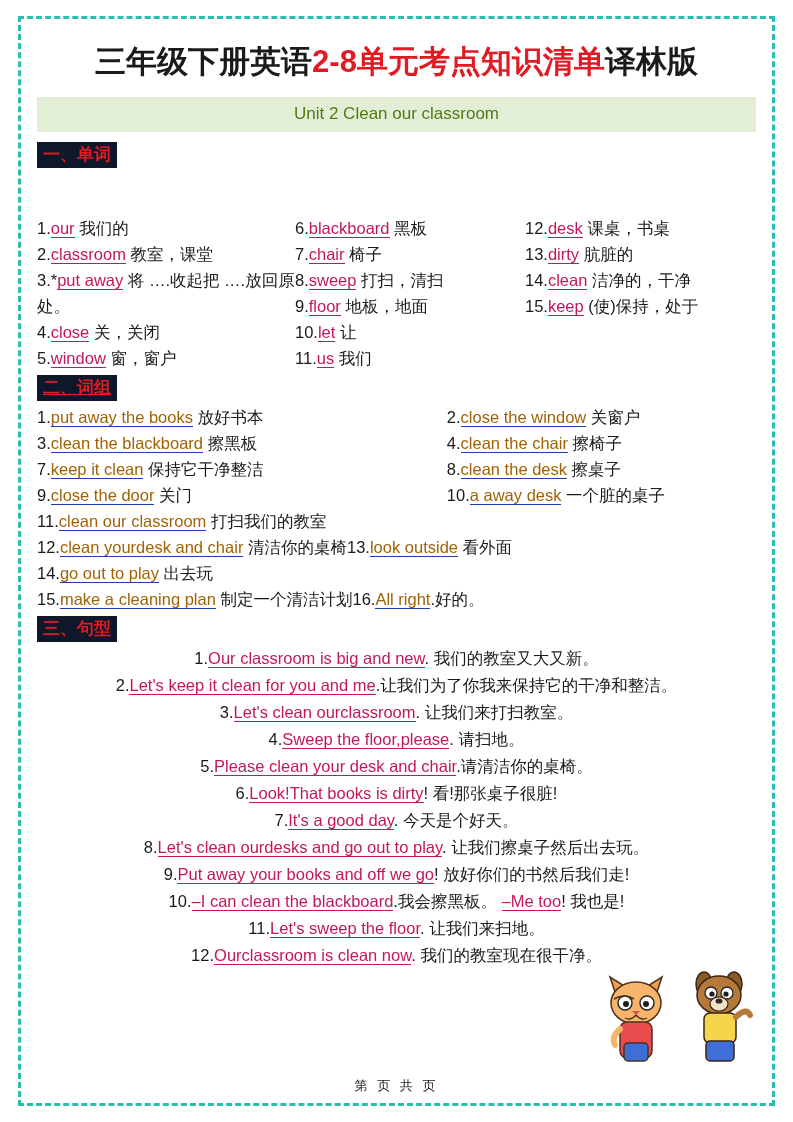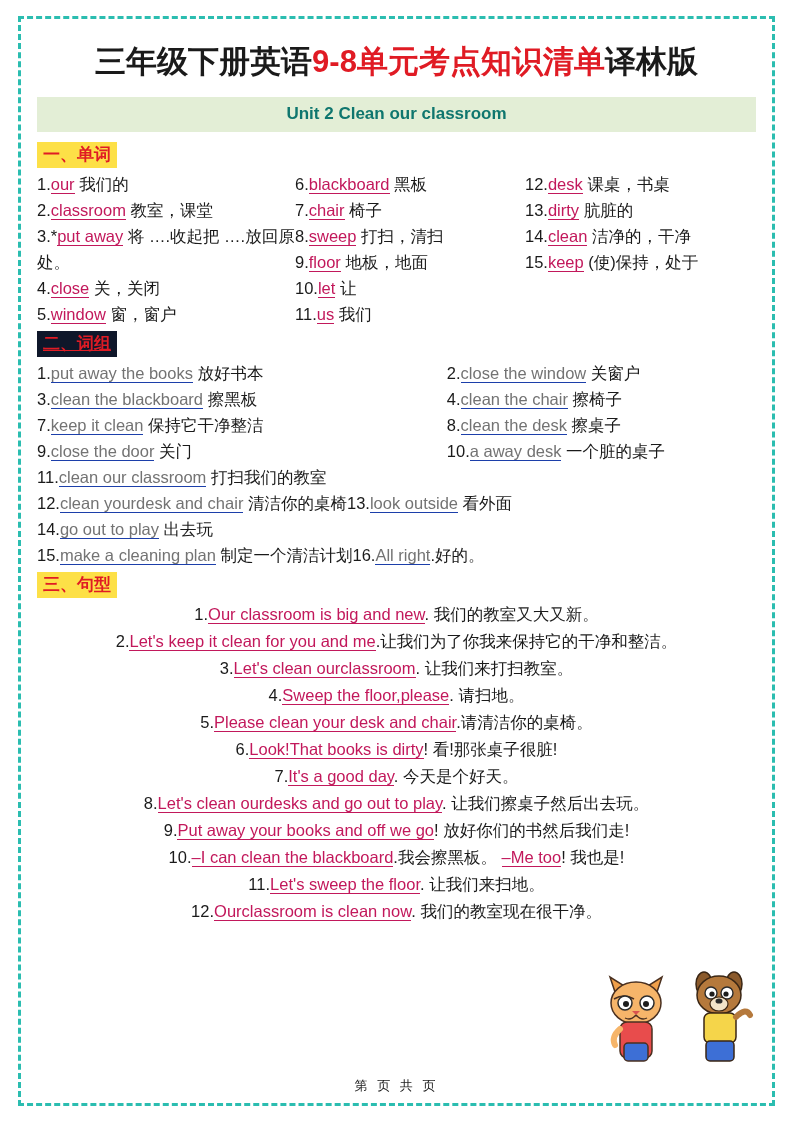--- a/index.html
+++ b/index.html
@@ -25,55 +25,55 @@
     color:#1a1a1a;
     letter-spacing:0px;
     margin:12px 0 14px 0;
     white-space:nowrap;
   }
   .title .red{color:#e01b24;}
   .unit-bar{
     background:#e3eed6;
     text-align:center;
     font-size:17px;
-    font-weight:bold;
-    color:#0f766e;
+    font-weight:normal;
+    color:#4d7c0f;
     padding:7px 0 8px 0;
     margin-bottom:6px;
   }
   .sec-head{
     display:inline-block;
     font-size:17px;
     font-weight:bold;
     color:#e01b24;
     padding:1px 6px 2px 6px;
     margin:4px 0 3px 0;
   }
-  .sec-head.pink{background:#fde047;}
+  .sec-head.pink{background:#0f172a;}
   .sec-head.cyan{background:#0f172a;text-decoration:underline;}
   .row{
     font-size:16.5px;
     color:#1a1a1a;
     line-height:26px;
     white-space:nowrap;
   }
   .en{
     color:#c2185b;
     border-bottom:1px solid #c2185b;
     padding-bottom:0px;
   }
   .en-b{
-    color:#737373;
+    color:#a16207;
     border-bottom:1px solid #1c3faa;
   }
   .num{color:#1a1a1a;}
   .cn{color:#1a1a1a;}
   
   .words{position:relative;}
-  .wcol{display:inline-block;vertical-align:top;}
+  .wcol{display:inline-block;vertical-align:top;margin-top:44px;}
   .wcol.c1{width:258px;}
   .wcol.c2{width:230px;}
   .wcol.c3{width:225px;}
   .words .row{white-space:normal;}
   
   .ptab{width:100%;border-collapse:collapse;}
   .ptab td{padding:0;vertical-align:top;}
   .ptab td.left{width:57%;}
   .sent .row{line-height:27px;text-align:center;}
   .footer{
@@ -89,21 +89,21 @@
     right:18px;bottom:34px;
     width:160px;height:110px;
   }
 </style>
 </head>
 <body>
 
 <div class="page">
 
   <div class="title">
-    <span>三年级下册英语</span><span class="red">9-8单元考点知识清单</span><span>译林版</span>
+    <span>三年级下册英语</span><span class="red">2-8单元考点知识清单</span><span>译林版</span>
   </div>
 
   <div class="unit-bar">Unit 2 Clean our classroom</div>
 
   <div class="sec-head pink">一、单词</div>
 
   <div class="words">
     <div class="wcol c1">
       <div class="row"><span class="num">1.</span><span class="en">our</span><span class="cn"> 我们的</span></div>
       <div class="row"><span class="num">2.</span><span class="en">classroom</span><span class="cn"> 教室，课堂</span></div>

